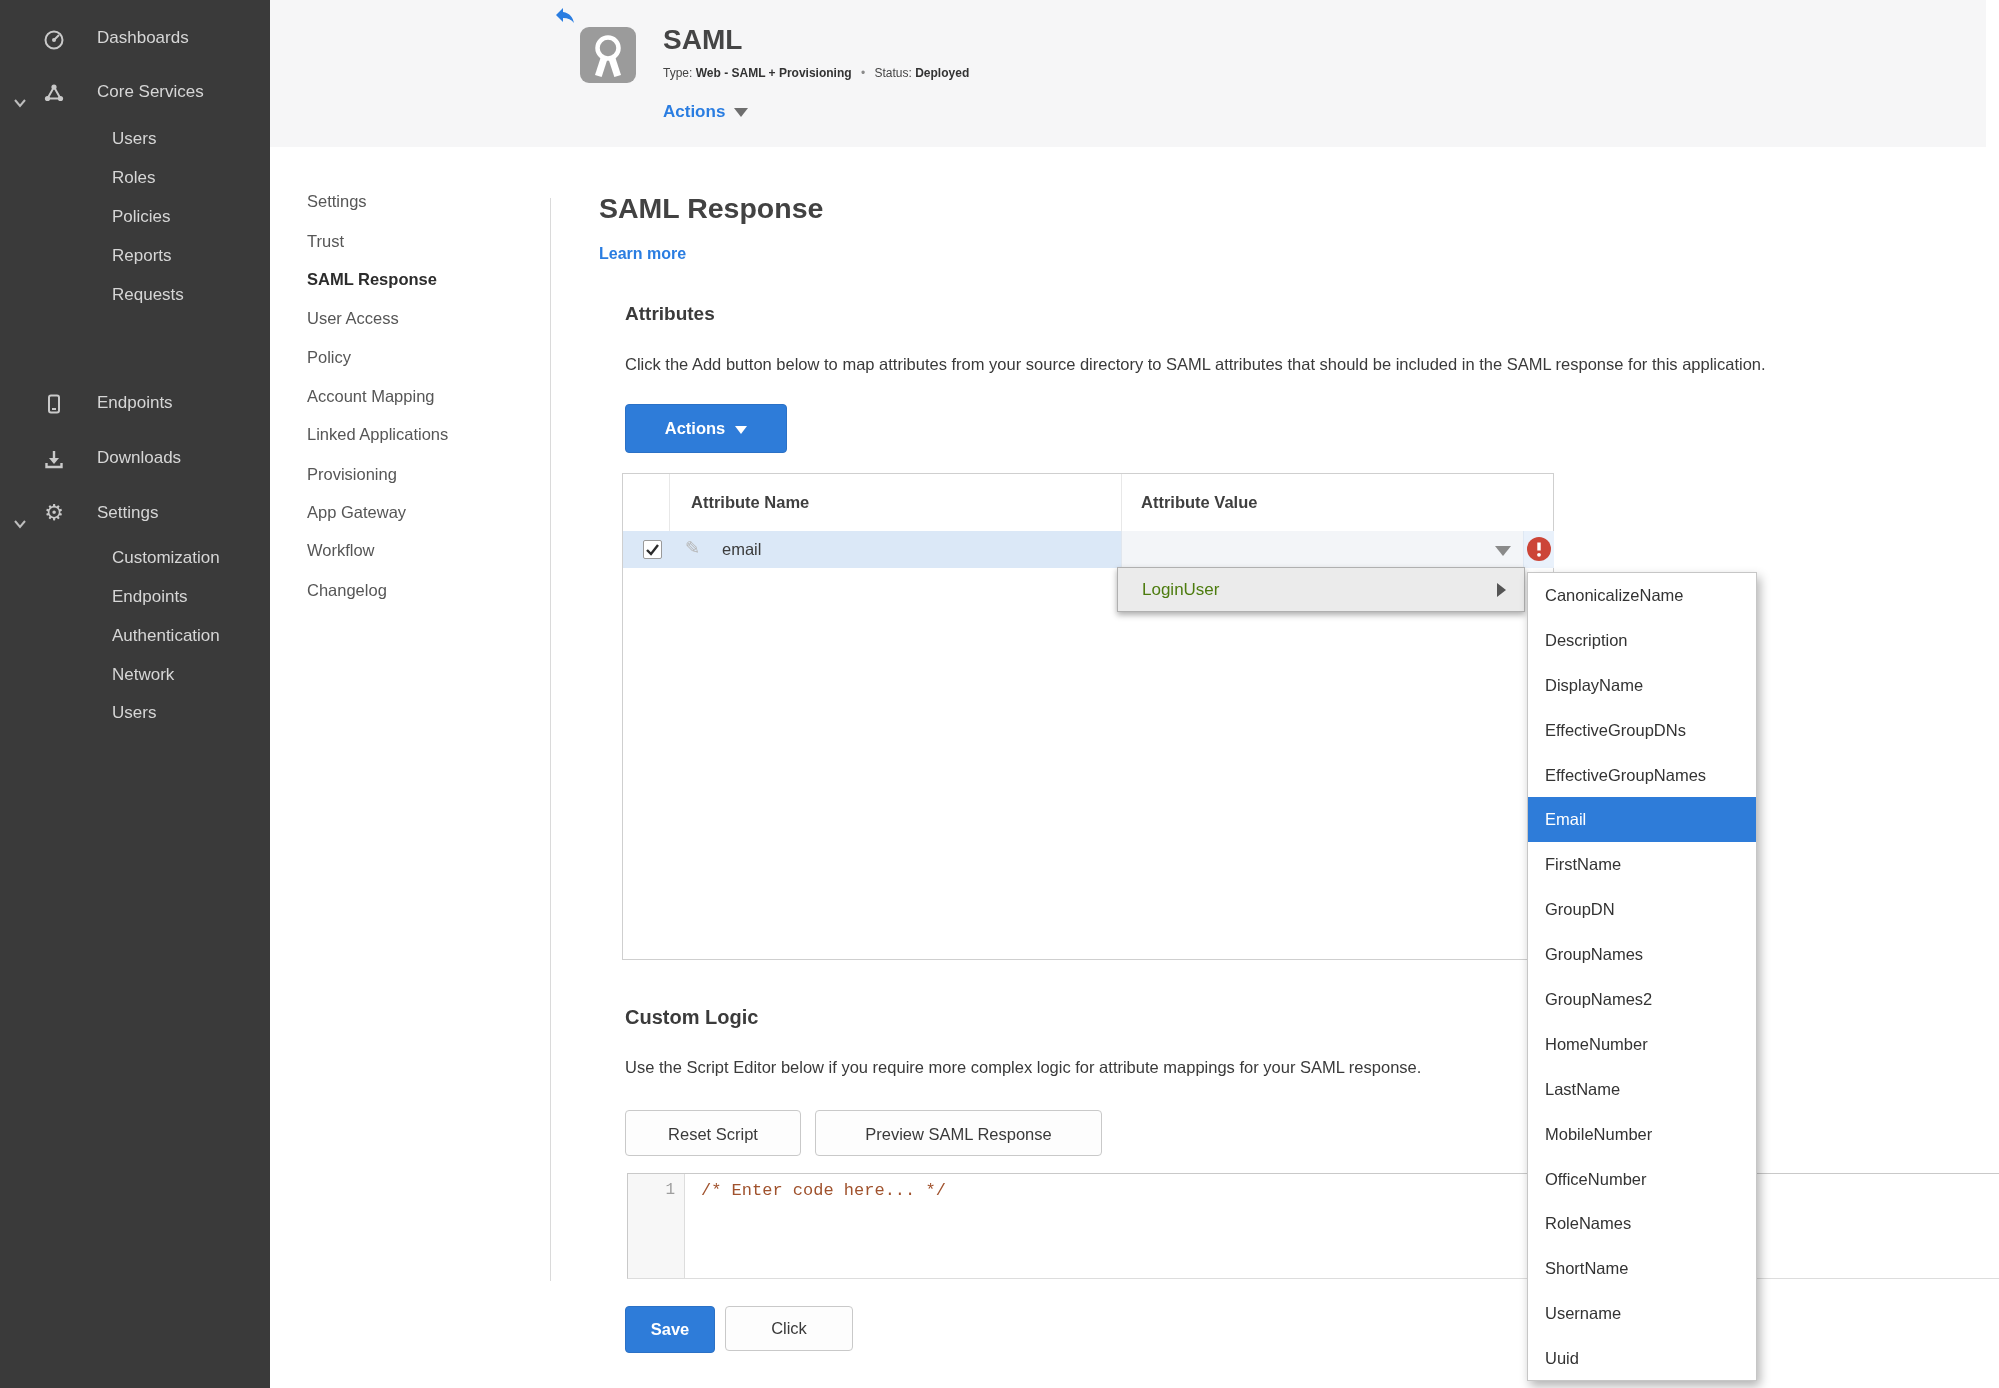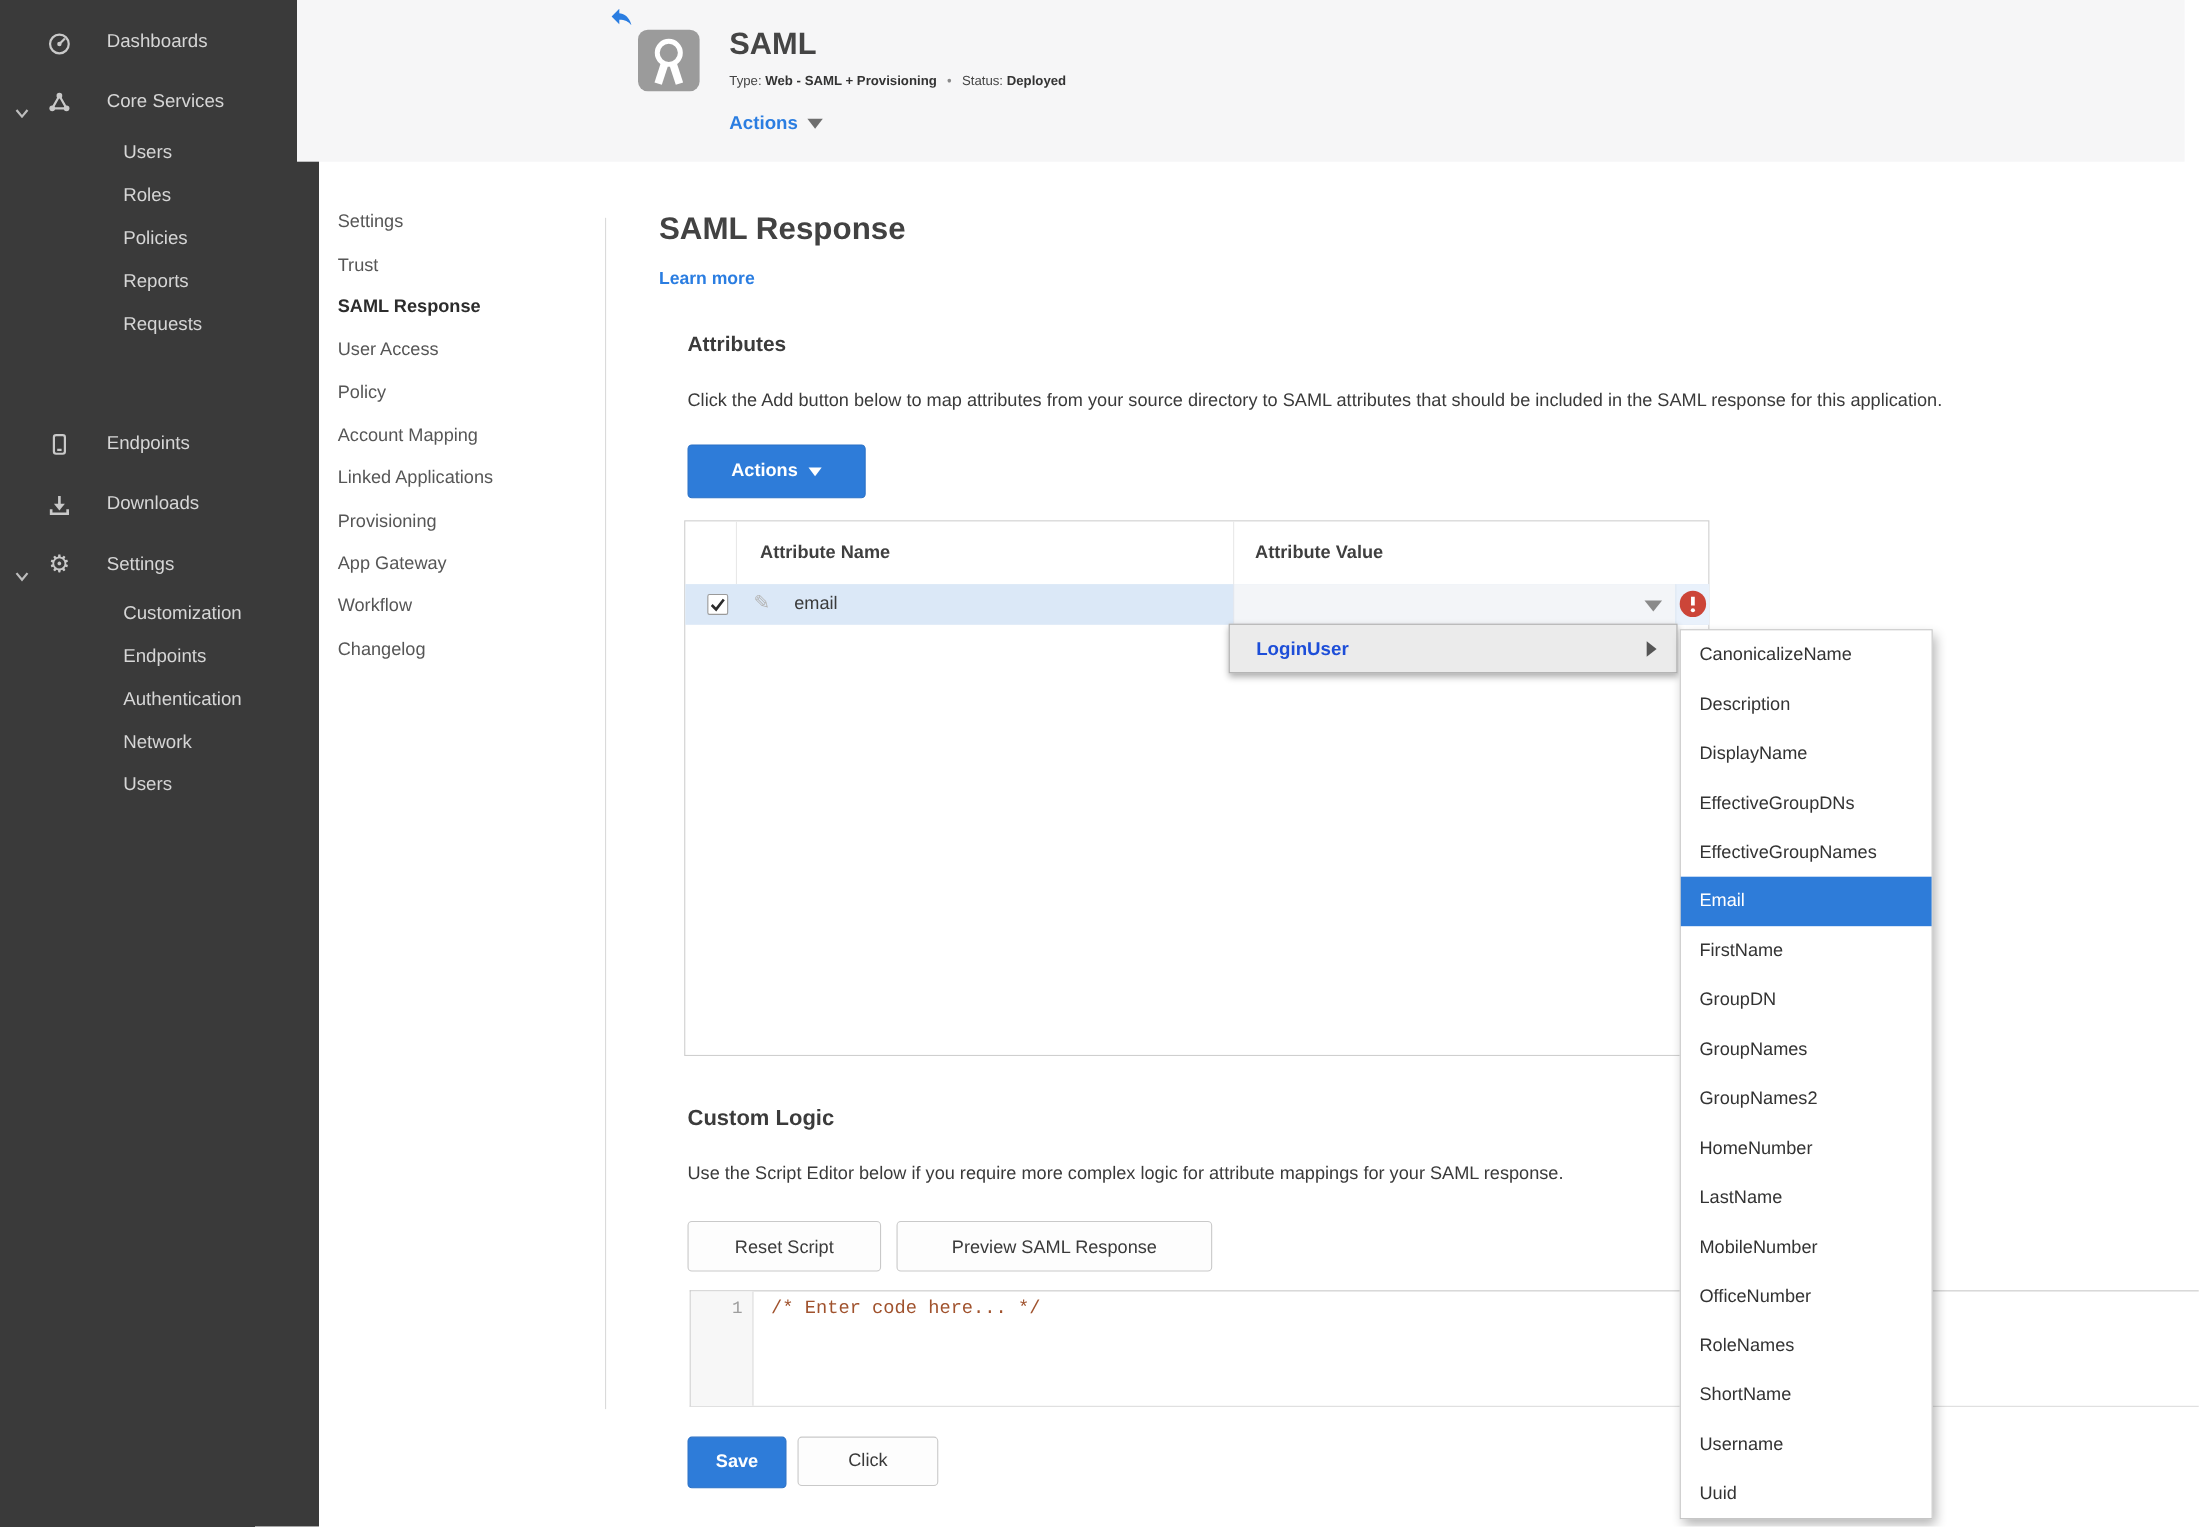--- a/index.html
+++ b/index.html
@@ -1,21 +1,21 @@
 <!DOCTYPE html>
 <html><head>
 <meta charset="utf-8">
 <style>
   html,body{margin:0;padding:0;background:#fff;}
   body{font-family:"Liberation Sans",sans-serif;color:#3a3a3a;}
   .stage{position:relative;width:1999px;height:1388px;overflow:hidden;background:#fff;}
   .abs{position:absolute;}
 
   
-  .sidebar{position:absolute;left:0;top:0;width:270px;height:1388px;background:#3a3a3a;padding-left:20px;}
+  .sidebar{position:absolute;left:0;top:0;width:270px;height:1388px;background:#3a3a3a;}
   .snav-item{position:absolute;left:0;width:270px;height:40px;line-height:40px;font-size:17px;color:#d6d6d6;cursor:pointer;}
   .snav-item .lbl{position:absolute;left:97px;top:0;white-space:nowrap;}
   .snav-item.sub .lbl{left:112px;}
   .snav-item .ic{position:absolute;left:42px;top:8px;width:24px;height:24px;}
   .snav-item .chev{position:absolute;left:12px;top:13px;width:16px;height:14px;}
   .snav-item.active{background:#292929;height:50px;line-height:50px;border-top:1px solid #2e2e2e;border-bottom:1px solid #232323;}
   .snav-item.active .lbl{color:#ffffff;font-weight:bold;}
   .snav-item.active .ic{top:13px;}
   .gear-glyph{font-size:22px;color:#c9c9c9;line-height:24px;display:block;text-align:center;}
 
@@ -72,21 +72,21 @@
   .editor{position:absolute;left:627px;top:1173px;width:1372px;height:106px;background:#fff;border-top:1px solid #c9c9c9;border-left:1px solid #c9c9c9;border-bottom:1px solid #ddd;box-sizing:border-box;}
   .gutter{position:absolute;left:0;top:0;width:57px;height:100%;background:#f7f7f7;border-right:1px solid #ddd;box-sizing:border-box;}
   .lineno{position:absolute;right:9px;top:7px;font-family:"Liberation Mono",monospace;font-size:16px;color:#9e9e9e;}
   .code-line{position:absolute;left:73px;top:7px;font-family:"Liberation Mono",monospace;font-size:17px;color:#a0522d;white-space:pre;}
 
   .save-btn{left:625px;top:1306px;width:88px;height:45px;line-height:45px;}
   .cancel-btn{left:725px;top:1306px;width:128px;height:45px;line-height:43px;}
 
   
   .loginuser-box{position:absolute;left:1117px;top:567px;width:408px;height:45px;background:#ebebeb;border:1px solid #b0b0b0;box-shadow:0 3px 6px rgba(0,0,0,0.32);box-sizing:border-box;z-index:20;cursor:pointer;}
-  .loginuser-box .txt{position:absolute;left:24px;top:0;line-height:43px;font-size:17px;color:#1d4ed8;font-weight:bold;}
+  .loginuser-box .txt{position:absolute;left:24px;top:0;line-height:43px;font-size:17px;color:#4d7c0f;}
   .sub-arrow{position:absolute;right:18px;top:15px;width:0;height:0;border-top:7px solid transparent;border-bottom:7px solid transparent;border-left:9px solid #555;}
   .submenu{position:absolute;left:1527px;top:572px;width:230px;height:809px;background:#fff;border:1px solid #c6c6c6;box-shadow:3px 5px 10px rgba(0,0,0,0.3);box-sizing:border-box;z-index:21;}
   .menu-item{height:44.9px;line-height:44.9px;padding-left:17px;font-size:16.5px;color:#333;cursor:pointer;white-space:nowrap;overflow:hidden;}
   .menu-item.selected{background:#2e7cd9;color:#fff;}
 </style>
 </head>
 <body>
 
 <div class="stage">
 

